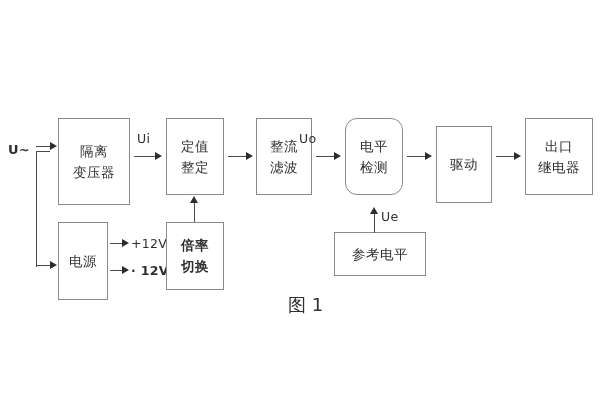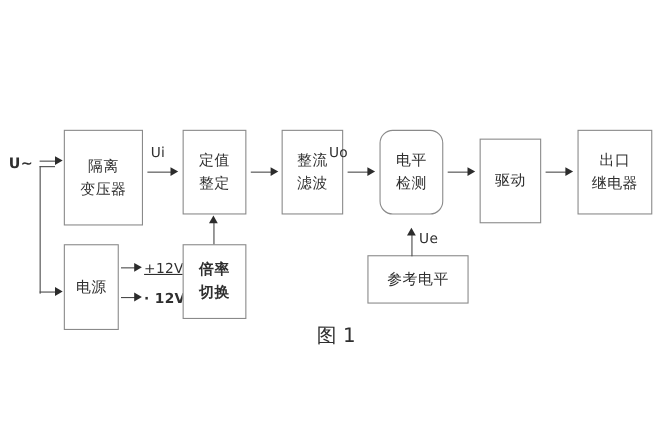--- a/index.html
+++ b/index.html
@@ -130,21 +130,21 @@
     <span class="ln">出口</span>
     <span class="ln">继电器</span>
   </div>
 
   <div class="blk" style="left:58px; top:222px; width:50px; height:78px; justify-content:center;">
     <span class="ln">电源</span>
   </div>
 
   <div class="wire h" style="left:110px; top:242.5px; width:15px;"></div>
   <div class="arw r" style="left:122px; top:238.5px;"></div>
-  <div class="lbl" style="left:131px; top:236px;text-decoration:underline;">+12V</div>
+  <div class="lbl" style="left:131px; top:236px;">+12V</div>
 
   <div class="wire h" style="left:110px; top:269.5px; width:15px;"></div>
   <div class="arw r" style="left:122px; top:265.5px;"></div>
   <div class="lbl" style="left:131px; top:263px;font-weight:bold;">· 12V</div>
 
   <div class="blk" style="left:166px; top:222px; width:58px; height:68px;font-weight:bold;">
     <span class="ln">倍率</span>
     <span class="ln">切换</span>
   </div>
 

